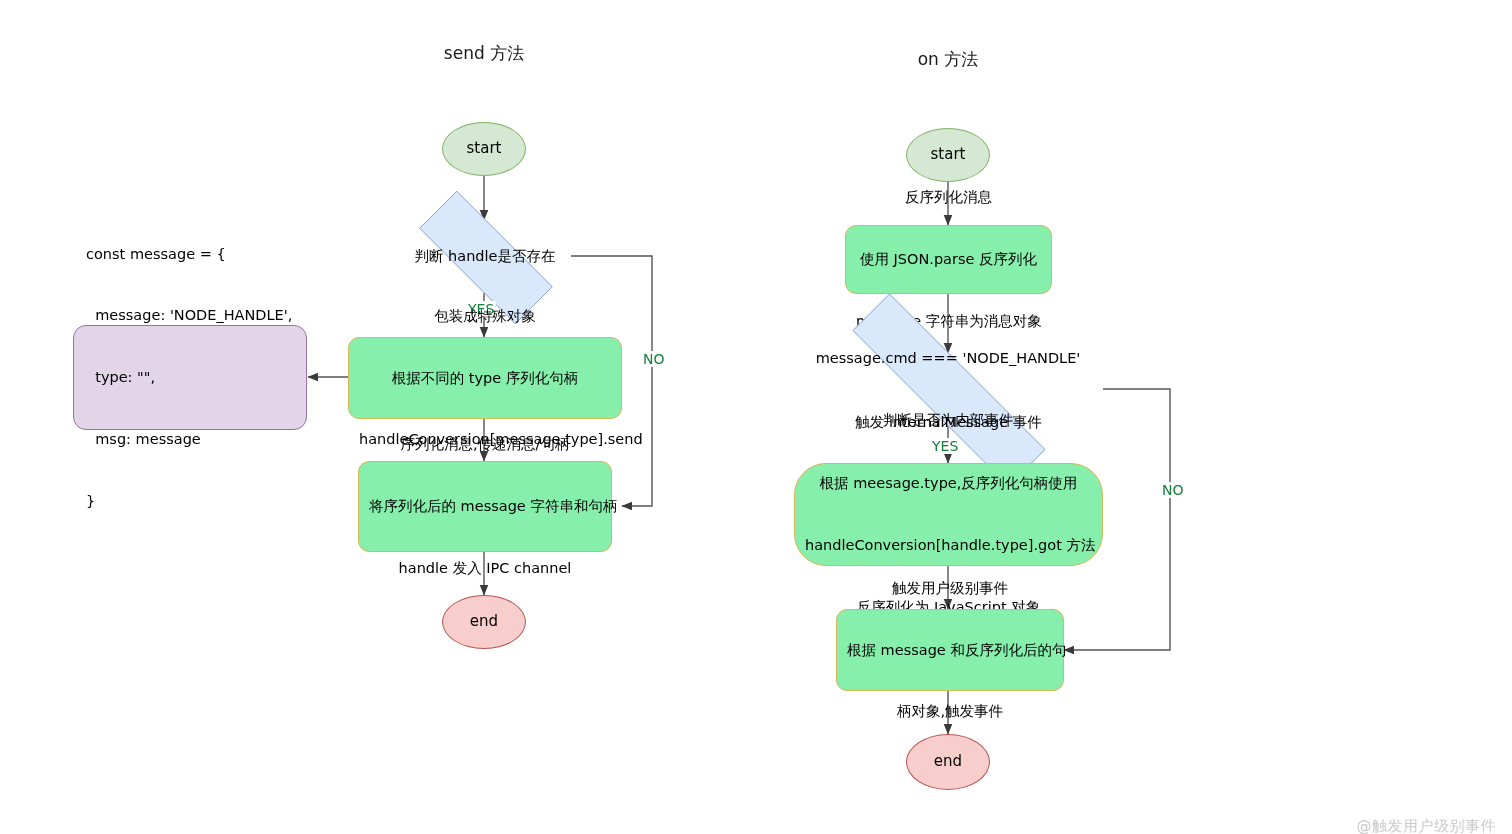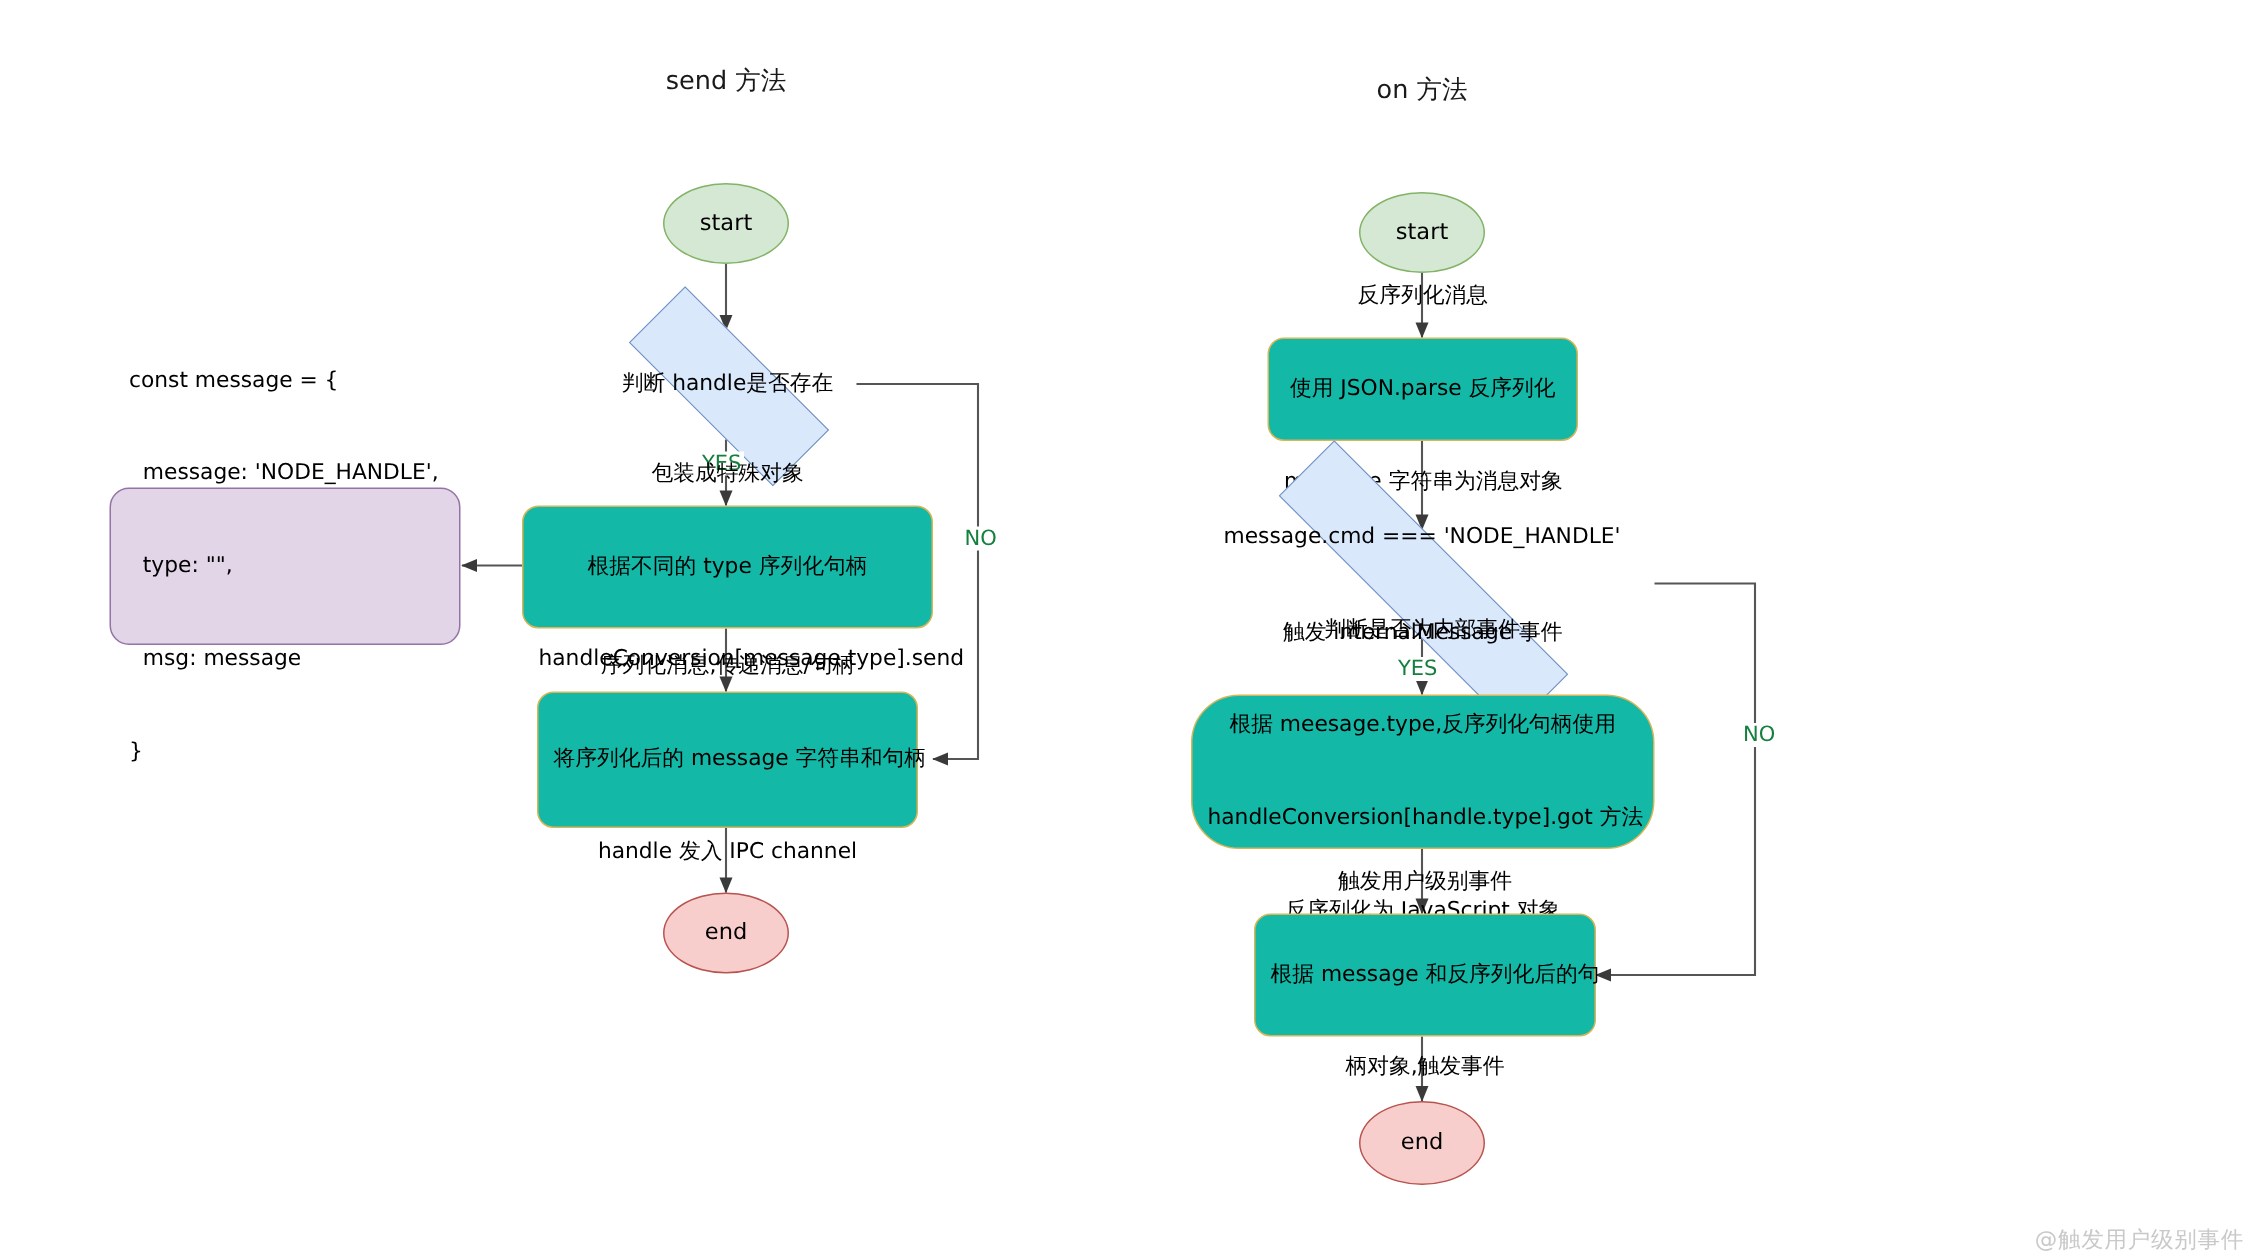--- a/index.html
+++ b/index.html
@@ -57,21 +57,21 @@
     background: #d5e8d4;
     border: 1.6px solid #82b366;
   }
   .terminal-end {
     background: #f8cecc;
     border: 1.6px solid #b85450;
   }
 
   
   .process {
-    background: #14b8a6;
+    background: #86efac;
     border: 1.4px solid #d6b656;
     border-radius: 11px;
     font-size: 14.5px;
     padding: 6px 10px;
   }
 
   
   .note {
     background: #e1d5e7;
     border: 1.4px solid #9673a6;

